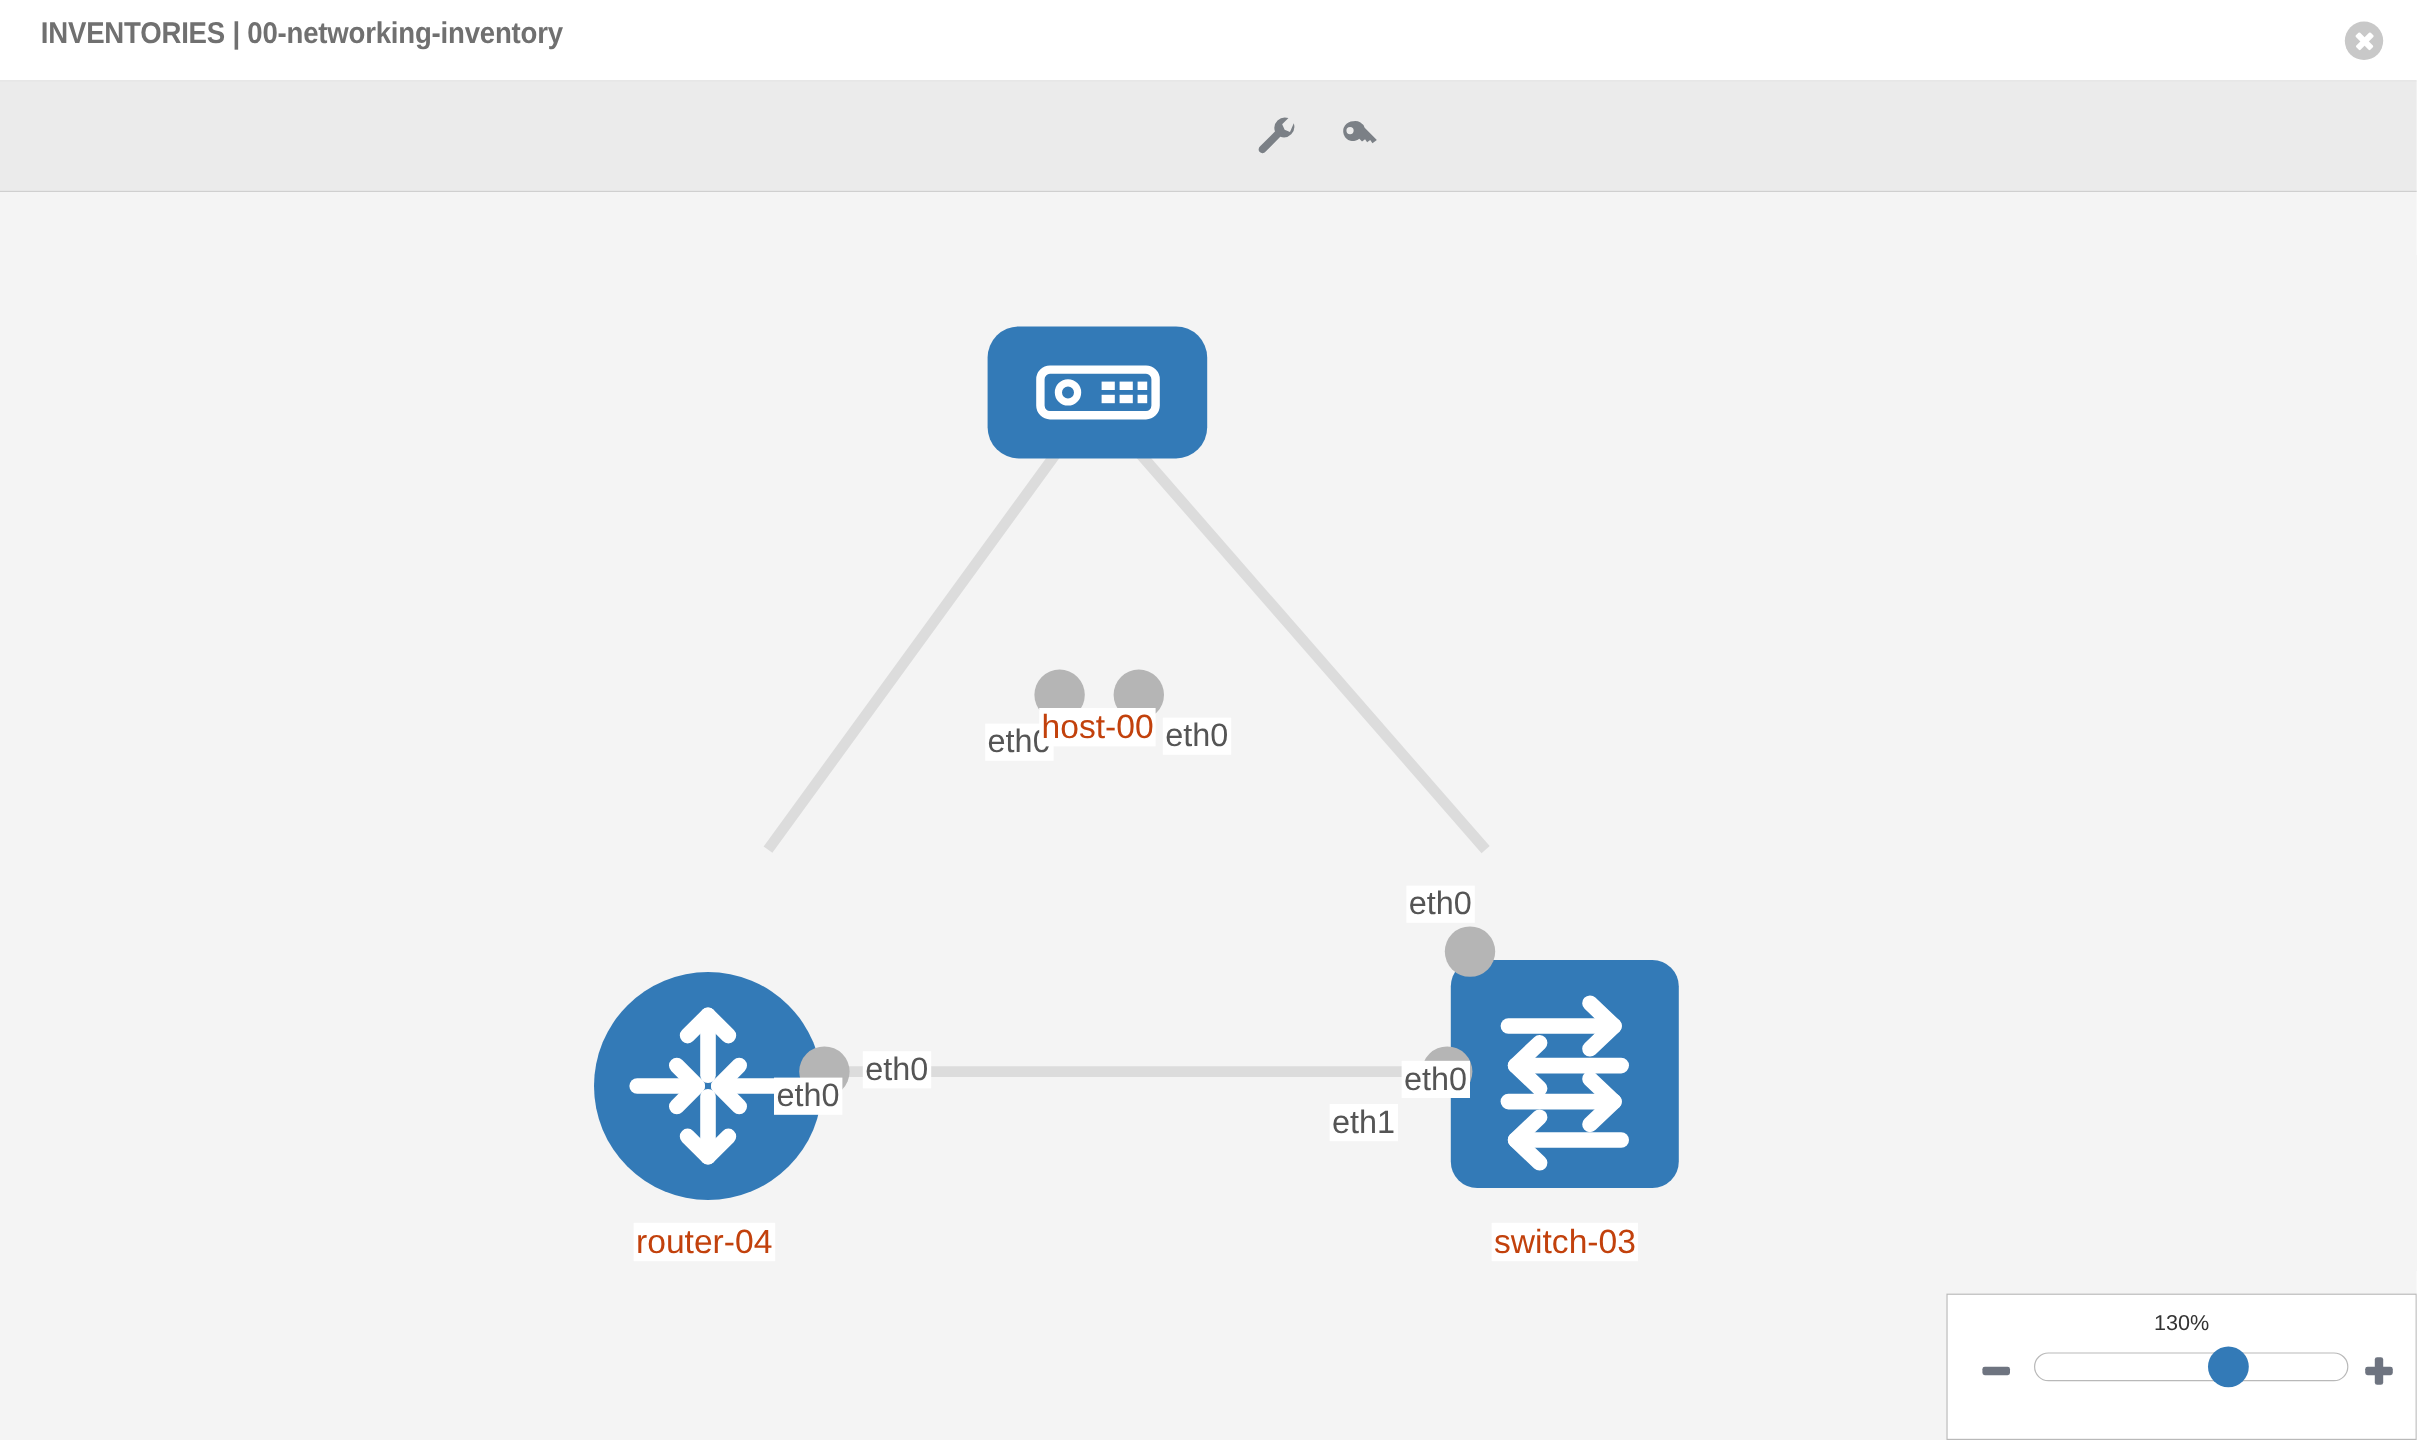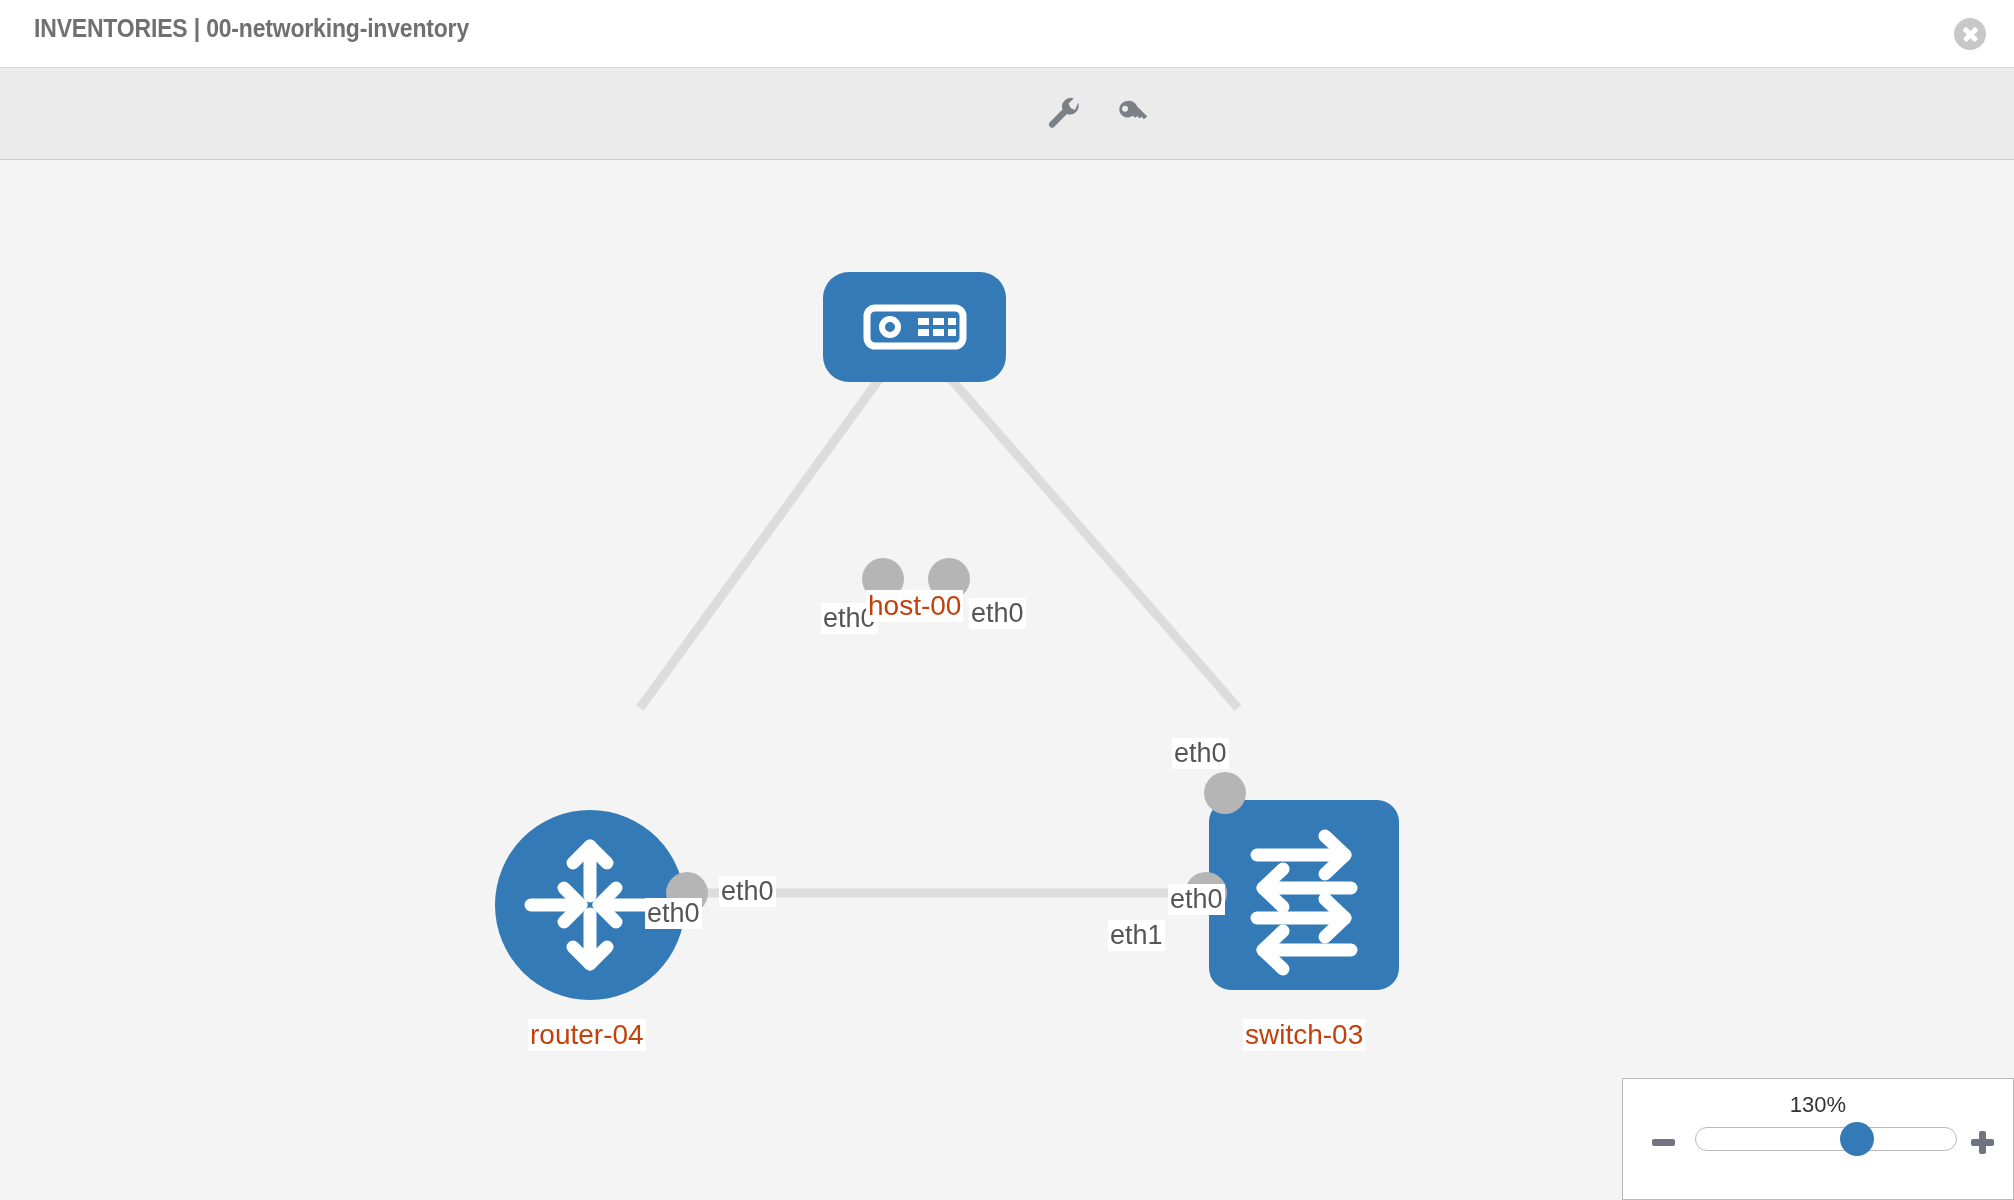--- a/index.html
+++ b/index.html
@@ -183,21 +183,21 @@
     width: 392px; height: 122px;
     background: #ffffff;
     border: 1px solid #b9b9b9;
     box-sizing: border-box;
   }
   .zoom-level {
     position: absolute;
     left: 0; right: 0;
     top: 13px;
     text-align: center;
-    font-size: 22px;
+    font-size: 18px;
     color: #333333;
   }
   .zoom-minus, .zoom-plus {
     position: absolute;
     top: 52px;
     cursor: pointer;
   }
   .zoom-minus {
     left: 29px;
     width: 23px; height: 7px;

